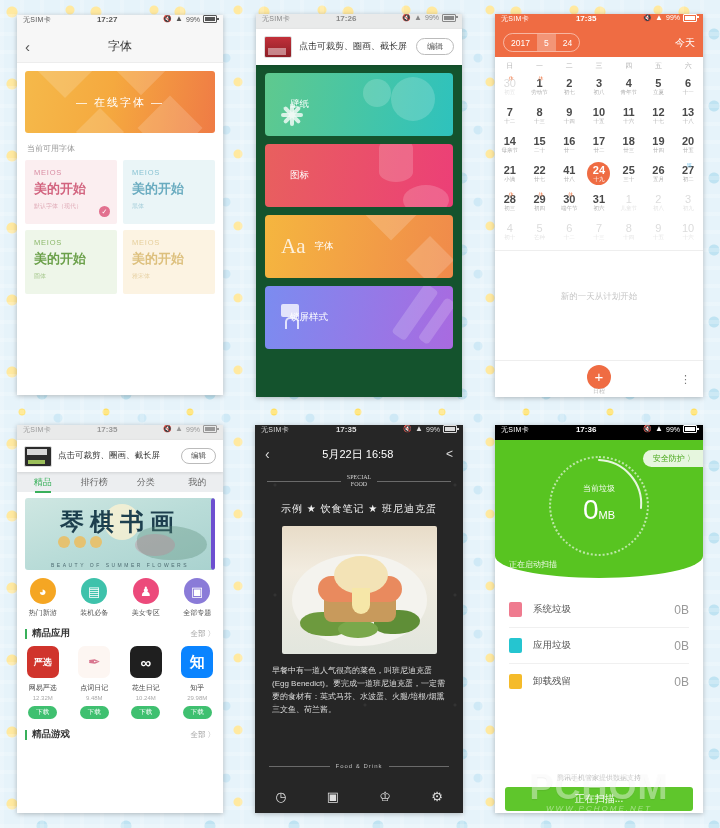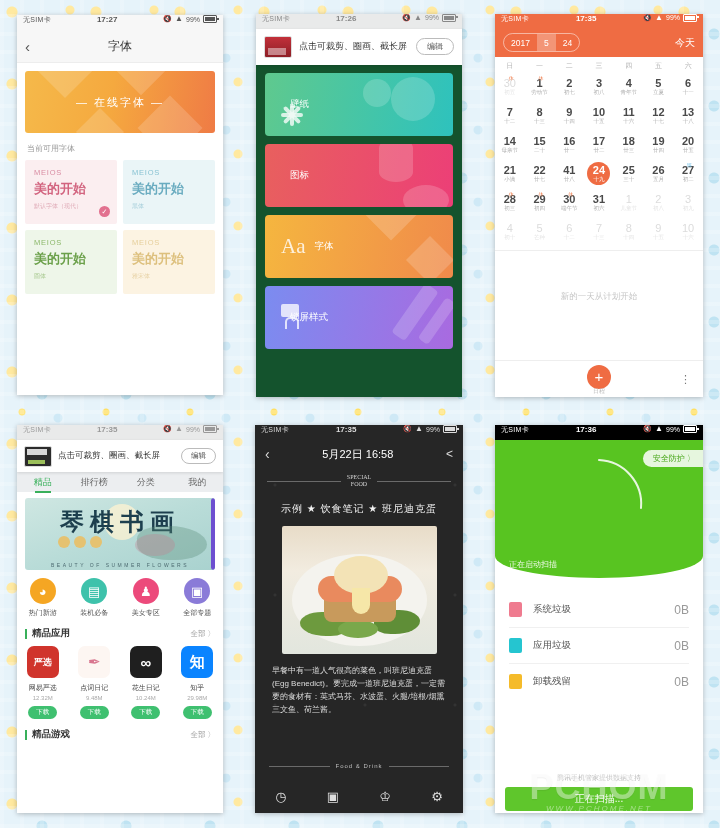--- a/index.html
+++ b/index.html
@@ -775,20 +775,24 @@
         <span class="sb-center">17:36</span>
         <span class="sb-right">
           <span class="mute">🔇</span>
           <span class="wifi">▲</span>
           <span>99%</span>
           <span class="batt"></span>
         </span>
       </div>
       <div class="green">
         <div class="shield">安全防护 〉</div>
+        <div class="ring">
+          <span class="cap">当前垃圾</span>
+          <span class="num"><span>0</span><small>MB</small></span>
+        </div>
         <svg class="arc" viewBox="0 0 96 96">
           <path d="M48 4 A44 44 0 0 1 90 52" fill="none" stroke="rgba(255,255,255,.85)" stroke-width="2" stroke-linecap="round"></path>
         </svg>
         <div class="scan">正在启动扫描</div>
       </div>
       <div class="rows" id="cleaner-rows">
           <div class="row">
             <span class="ri" style="background:#ef7b8f"></span>
             <span class="rl">系统垃圾</span>
             <span class="rv">0B</span>

